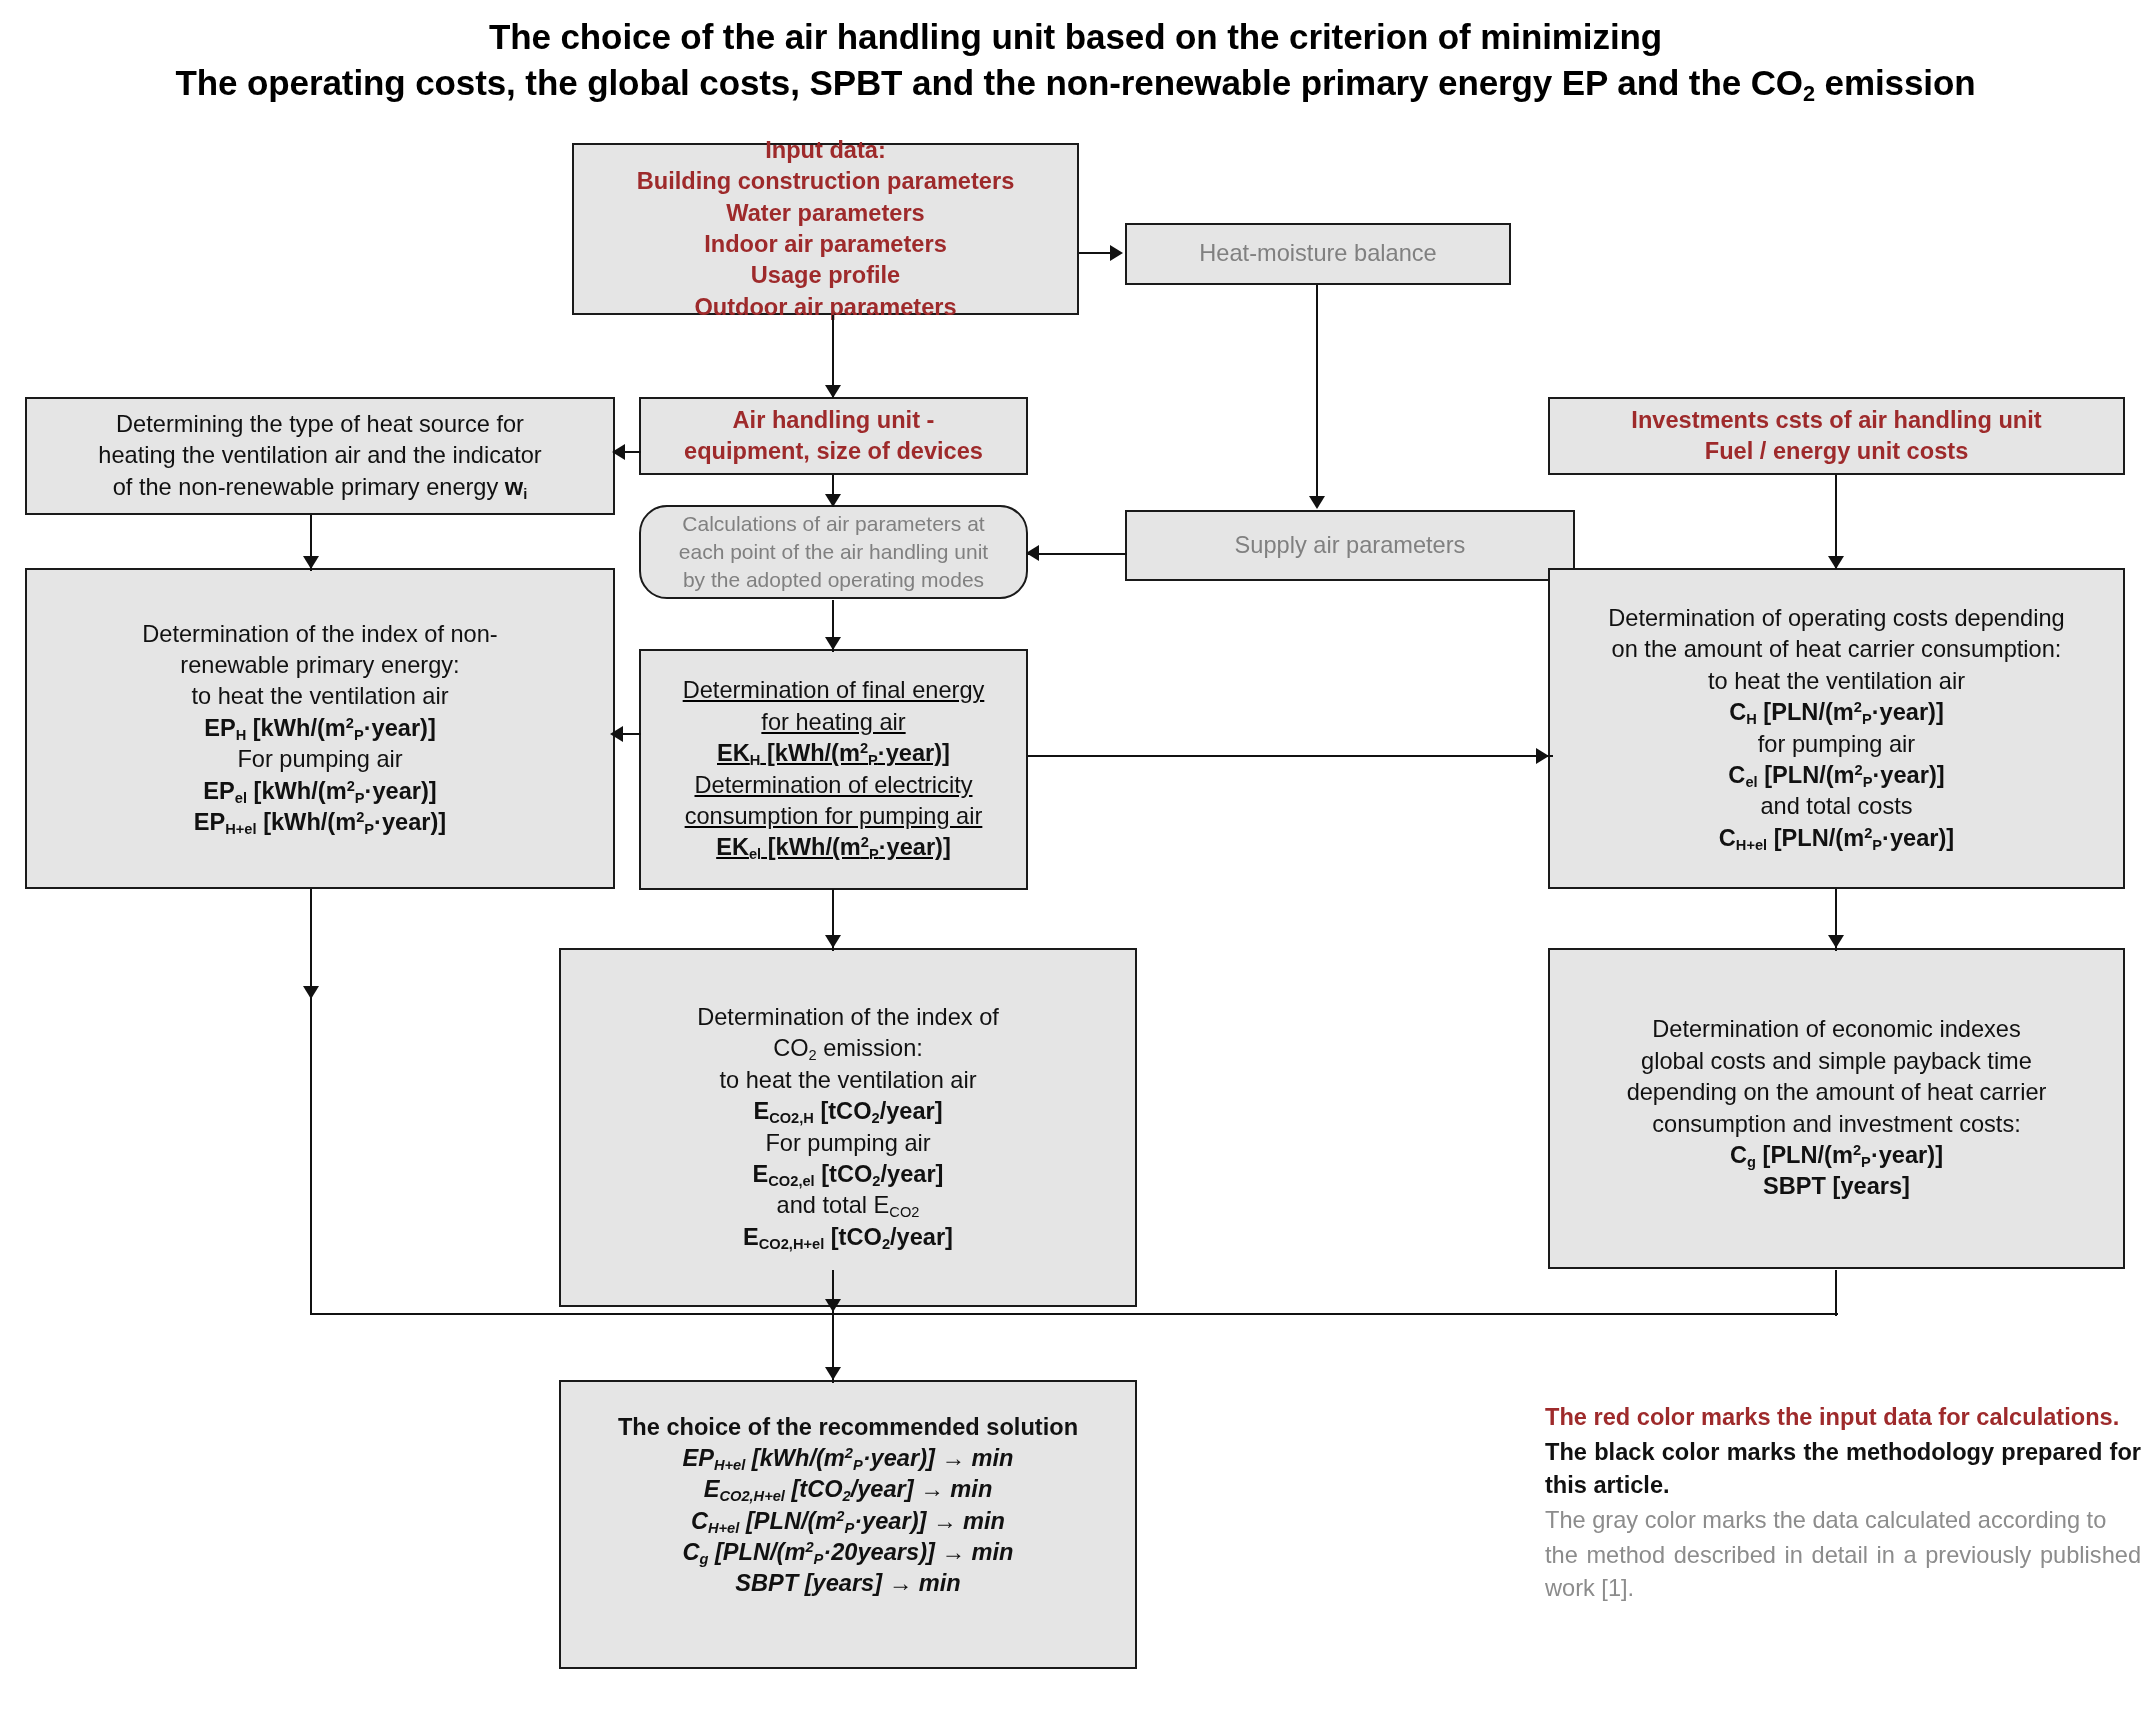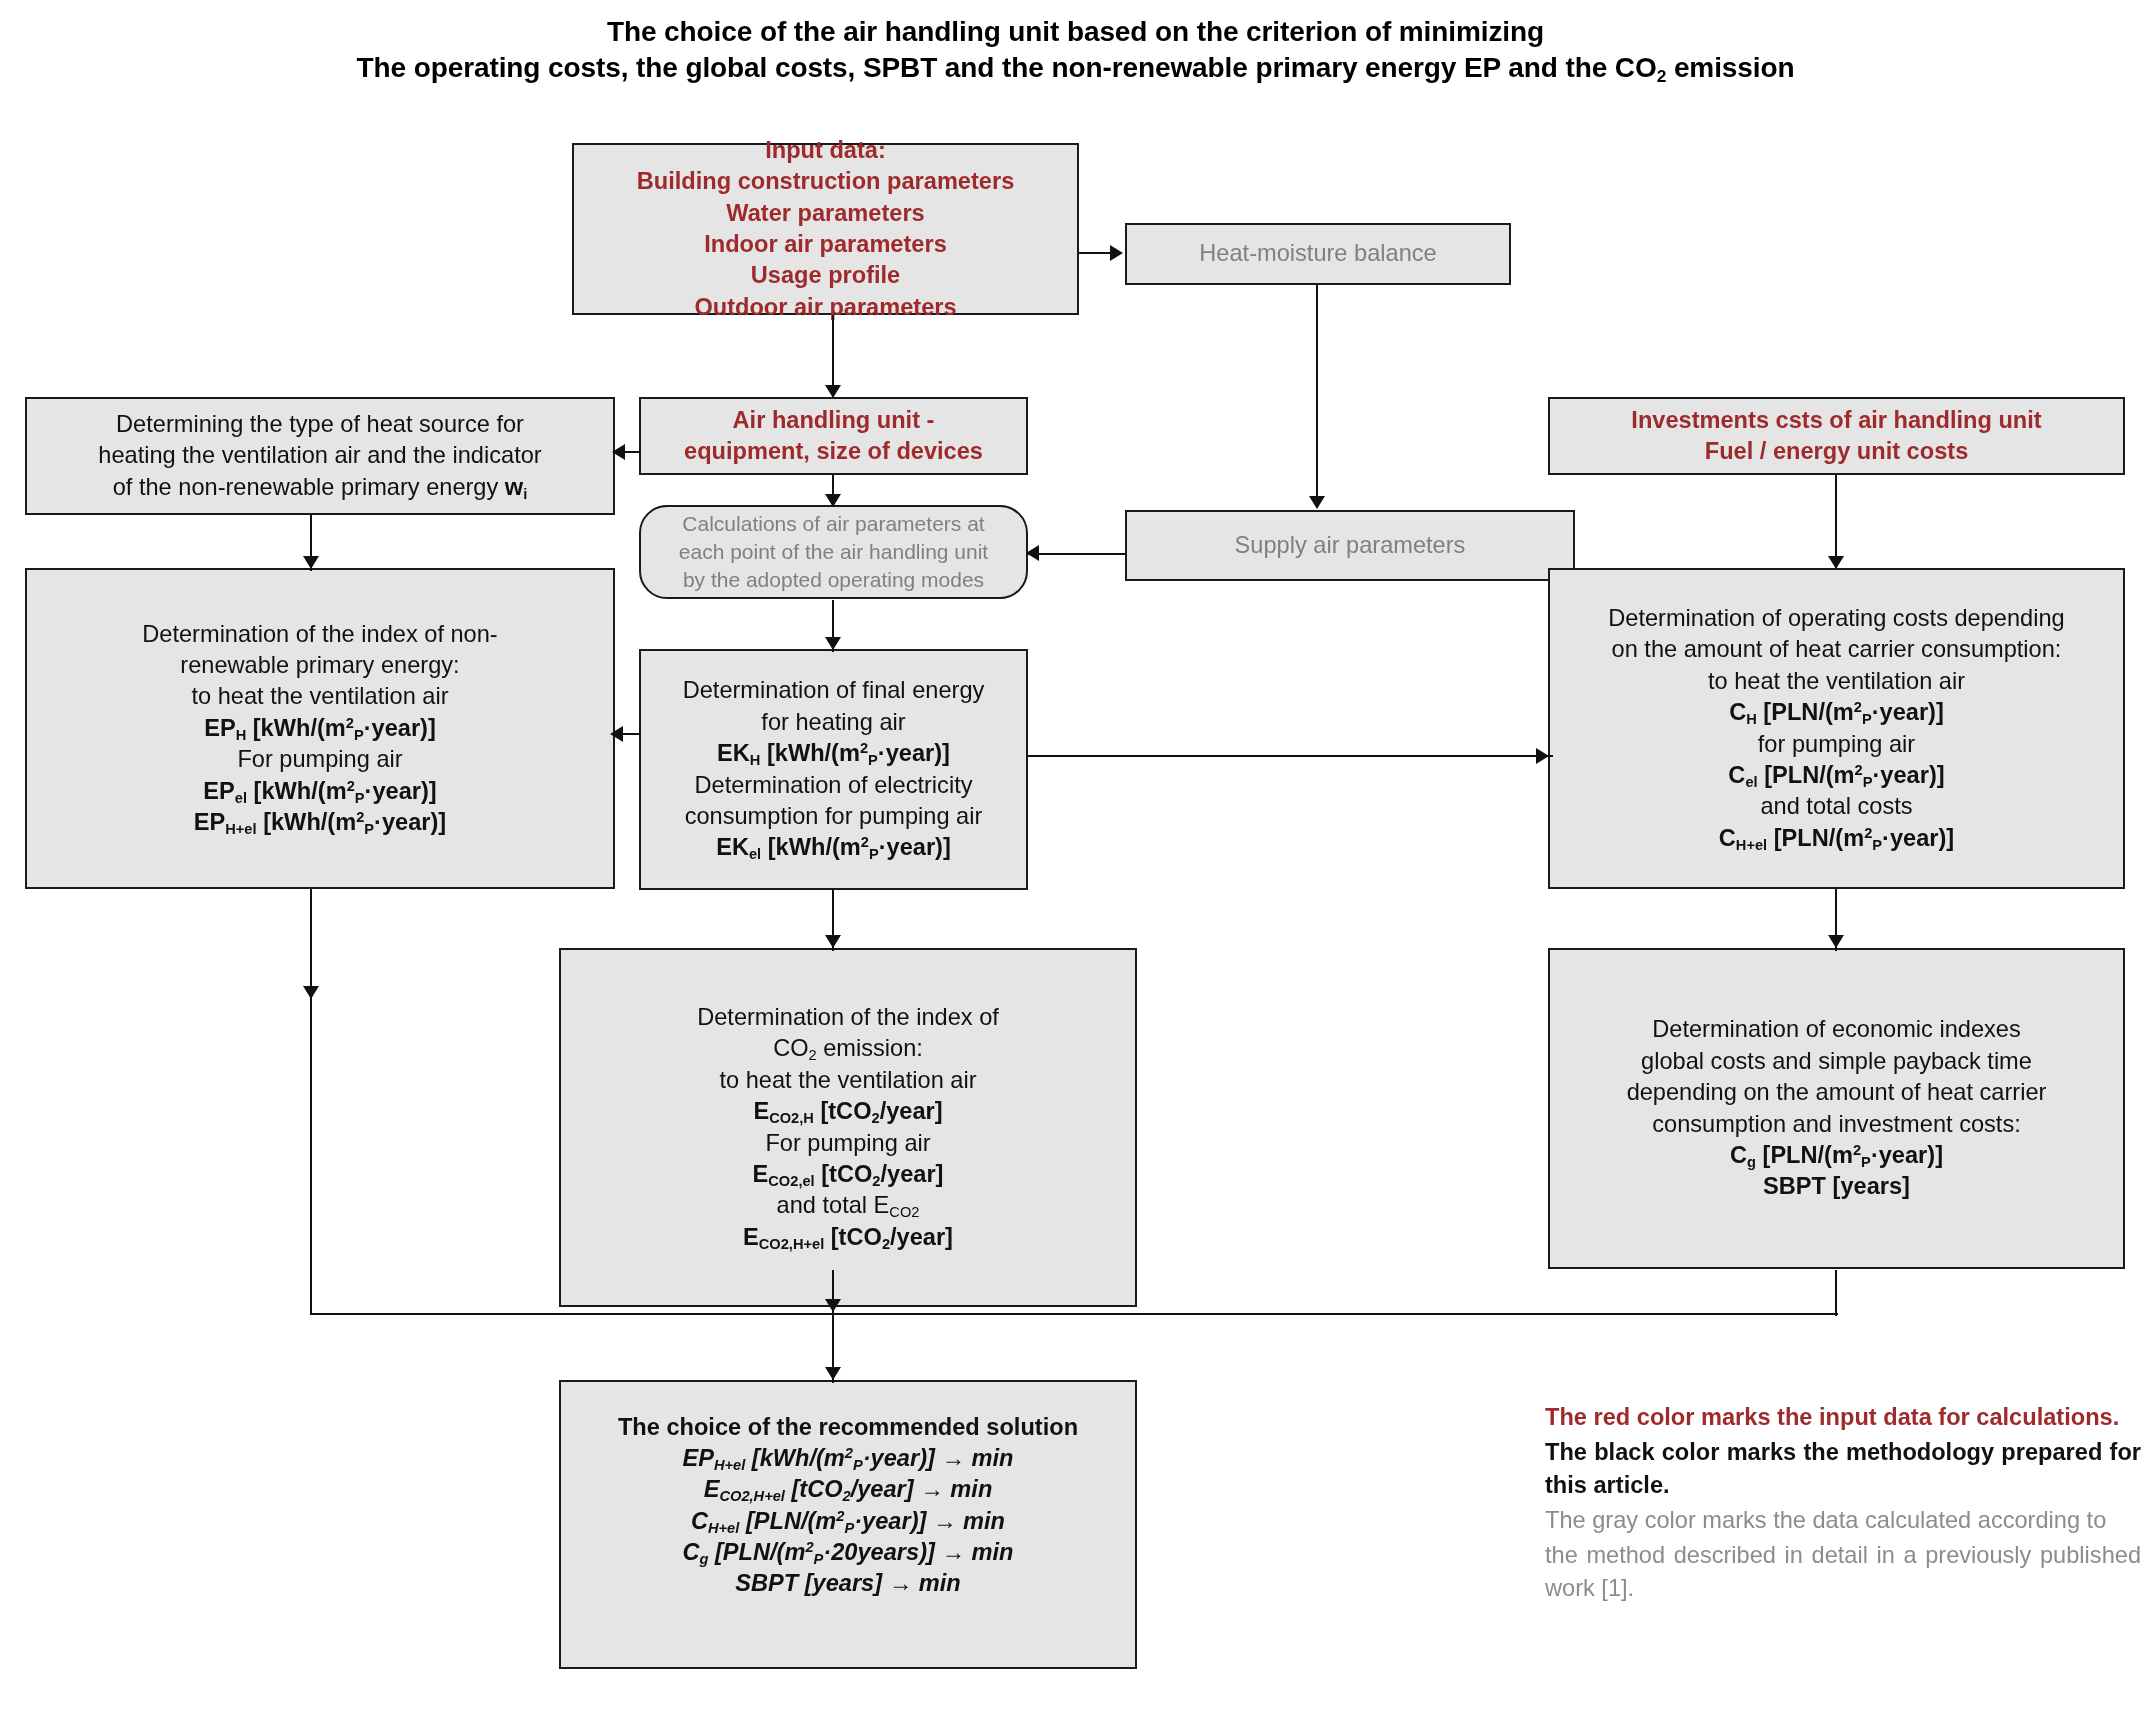--- a/index.html
+++ b/index.html
@@ -14,21 +14,21 @@
     height:1716px;
     background:#fff;
     overflow:hidden;
   }
   
   .title{
     position:absolute;
     left:0; top:14px; width:2151px;
     text-align:center;
     font-weight:bold;
-    font-size:28px;
+    font-size:35px;
     line-height:1.30;
     color:#000;
     letter-spacing:-0.1px;
   }
   .title .l2{display:block;}
   
   .box{
     position:absolute;
     box-sizing:border-box;
     border:2.4px solid #1a1a1a;
@@ -128,21 +128,21 @@
       <div>Determination of the index of non-</div>
       <div>renewable primary energy:</div>
       <div>to heat the ventilation air</div>
       <div class="b"><span>EP</span><sub>H</sub><span> [kWh/(m</span><sup>2</sup><sub>P</sub><span>·year)]</span></div>
       <div>For pumping air</div>
       <div class="b"><span>EP</span><sub>el</sub><span> [kWh/(m</span><sup>2</sup><sub>P</sub><span>·year)]</span></div>
       <div class="b"><span>EP</span><sub>H+el</sub><span> [kWh/(m</span><sup>2</sup><sub>P</sub><span>·year)]</span></div>
     </div>
   </div>
 
-  <div class="box" style="left:639px;top:649px;width:389px;height:241px;">
+  <div class="box" style="left:639px;top:649px;width:389px;height:241px;text-decoration:underline;">
     <div class="inner fs40 blk">
       <div>Determination of final energy</div>
       <div>for heating air</div>
       <div class="b"><span>EK</span><sub>H</sub><span> [kWh/(m</span><sup>2</sup><sub>P</sub><span>·year)]</span></div>
       <div>Determination of electricity</div>
       <div>consumption for pumping air</div>
       <div class="b"><span>EK</span><sub>el</sub><span> [kWh/(m</span><sup>2</sup><sub>P</sub><span>·year)]</span></div>
     </div>
   </div>
 

